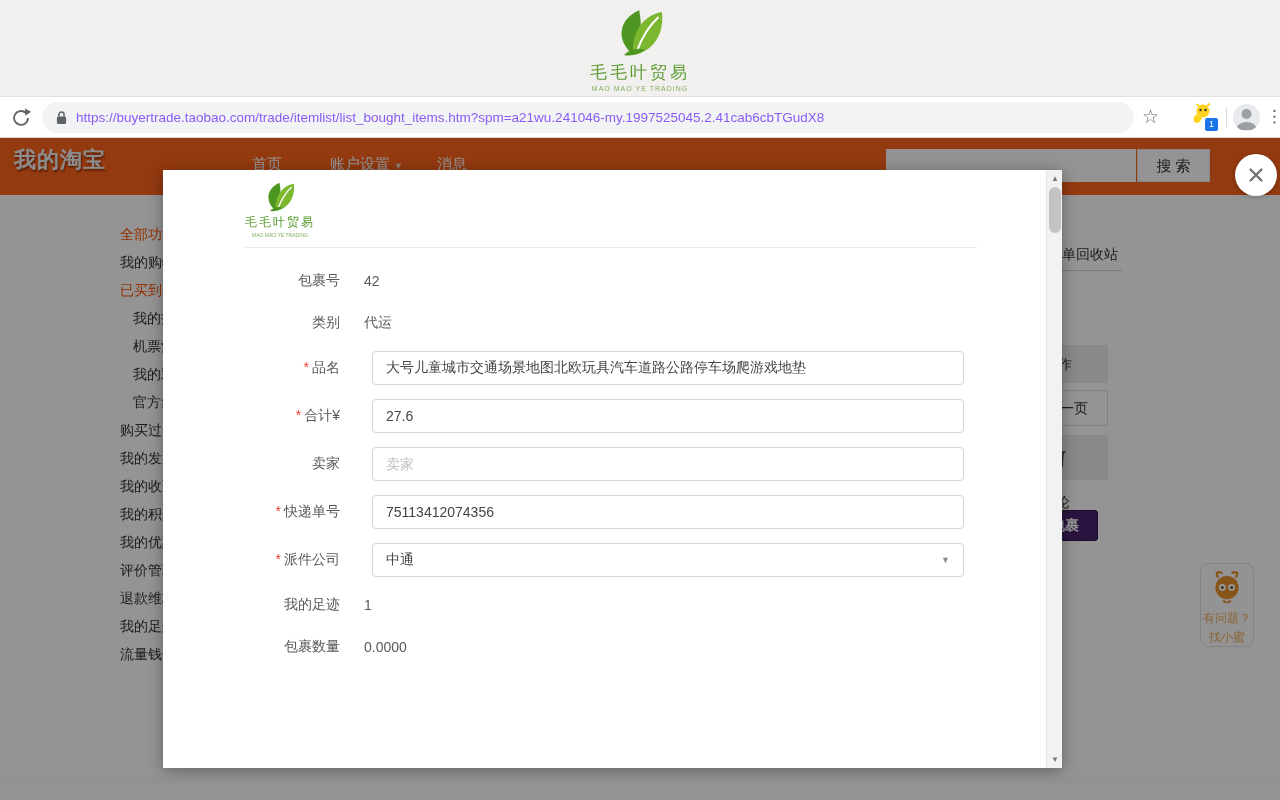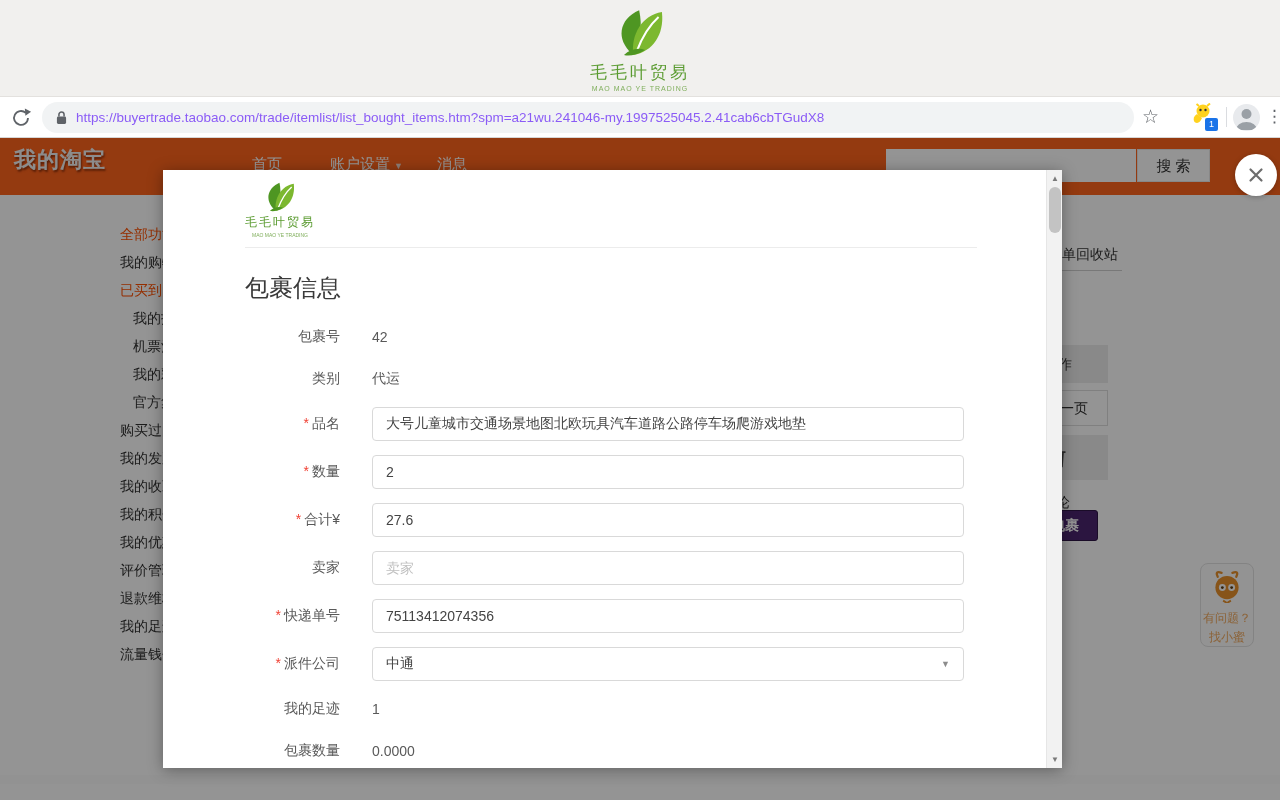--- a/index.html
+++ b/index.html
@@ -73,21 +73,21 @@
   .modal .cn { font-size:12px; letter-spacing:2px; margin-top:0; }
   .modal .en { font-size:5px; letter-spacing:0; }
   .m-divider { height:1px; background:#ececec; margin-top:6px; }
   .m-title { font-size:24px; color:#3a3a3a; margin-top:24px; }
   .form { margin-top:12px; }
   .frow { display:flex; align-items:center; }
   .trow { height:42px; }
   .irow { height:48px; }
   .flabel { width:95px; text-align:right; font-size:14px; color:#595959; flex:0 0 auto; white-space:nowrap; }
   .req { color:#f04134; margin-right:3px; font-size:14px; }
-  .fval { margin-left:32px; font-size:14px; color:#595959; }
+  .fval { margin-left:24px; font-size:14px; color:#595959; }
   .finput { margin-left:32px; width:592px; height:34px; border:1px solid #d9d9d9; border-radius:4px; padding:0 13px; font-size:14px; color:#444; font-family:"Liberation Sans", sans-serif; outline:none; }
   .finput::placeholder { color:#bfbfbf; }
   .fselect { margin-left:32px; width:592px; height:34px; border:1px solid #d9d9d9; border-radius:4px; padding:0 13px; font-size:14px; color:#444; display:flex; align-items:center; justify-content:space-between; background:#fff; }
   .fselect .caret { color:#8c8c8c; font-size:9px; }
 
   .m-scroll { position:absolute; right:0; top:0; width:16px; height:598px; background:#f2f2f2; border-left:1px solid #e6e6e6; }
   .m-scroll .arr { position:absolute; left:0; width:16px; text-align:center; font-size:8px; color:#7a7a7a; }
   .arr-up { top:4px; } .arr-down { bottom:4px; }
   .m-thumb { position:absolute; left:2px; top:17px; width:12px; height:46px; background:#c3c3c3; border-radius:6px; }
 
@@ -209,38 +209,33 @@
         <svg class="leaf" width="34" height="34" viewBox="0 0 64 64">
           <path d="M22 56 C 4 40, 6 16, 31 5 C 35 24, 33 42, 22 56 Z" fill="#4e9622"></path>
           <path d="M24 58 C 21 34, 34 11, 58 7 C 61 34, 47 54, 24 58 Z" fill="#7cb82f"></path>
           <path d="M28 54 C 34 38, 44 22, 54 13" stroke="#ffffff" stroke-width="2.4" fill="none"></path>
           <path d="M13 58 C 20 51, 30 49, 38 52 C 28 58, 19 60, 13 58 Z" fill="#4e9622"></path>
         </svg>
         <span class="cn">毛毛叶贸易</span>
         <span class="en">MAO MAO YE TRADING</span>
       </div>
       <div class="m-divider"></div>
-      <div class="m-title">包裹信息</div>
 
       <div class="form">
         <div class="frow trow">
           <div class="flabel"><span>包裹号</span></div>
           <div class="fval">42</div>
         </div>
         <div class="frow trow">
           <div class="flabel"><span>类别</span></div>
           <div class="fval">代运</div>
         </div>
         <div class="frow irow">
           <div class="flabel"><span class="req">*</span><span>品名</span></div>
           <input class="finput" value="大号儿童城市交通场景地图北欧玩具汽车道路公路停车场爬游戏地垫" style="">
-        </div>
-        <div class="frow irow">
-          <div class="flabel"><span class="req">*</span><span>数量</span></div>
-          <input class="finput" value="2" style="">
         </div>
         <div class="frow irow">
           <div class="flabel"><span class="req">*</span><span>合计¥</span></div>
           <input class="finput" value="27.6" style="">
         </div>
         <div class="frow irow">
           <div class="flabel"><span>卖家</span></div>
           <input class="finput" placeholder="卖家" style="">
         </div>
         <div class="frow irow">

